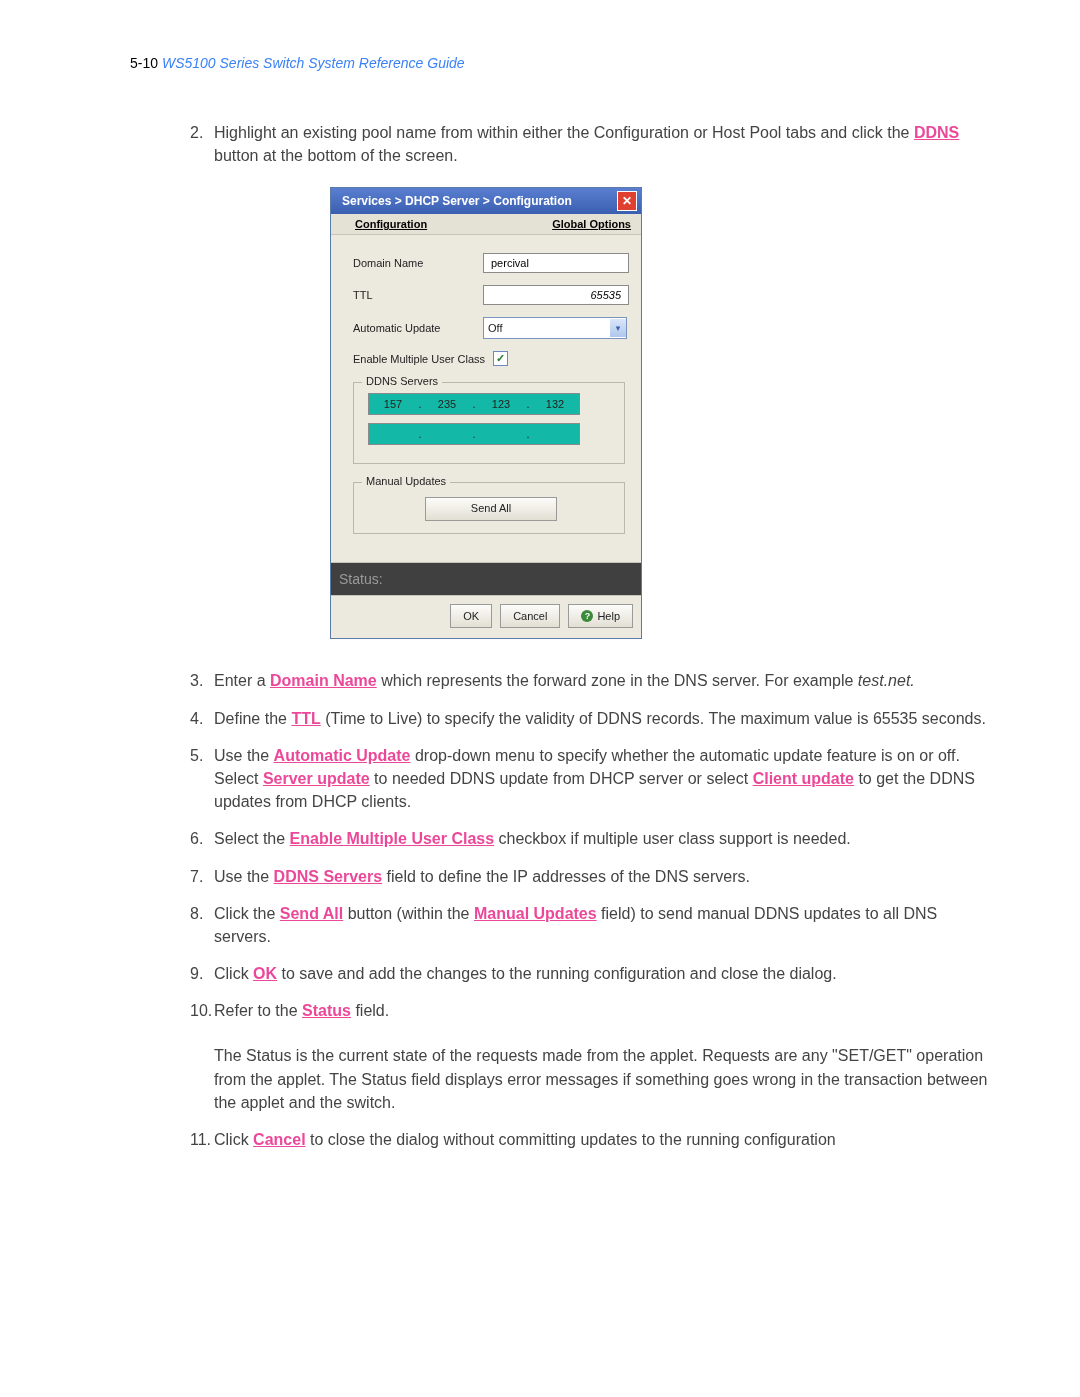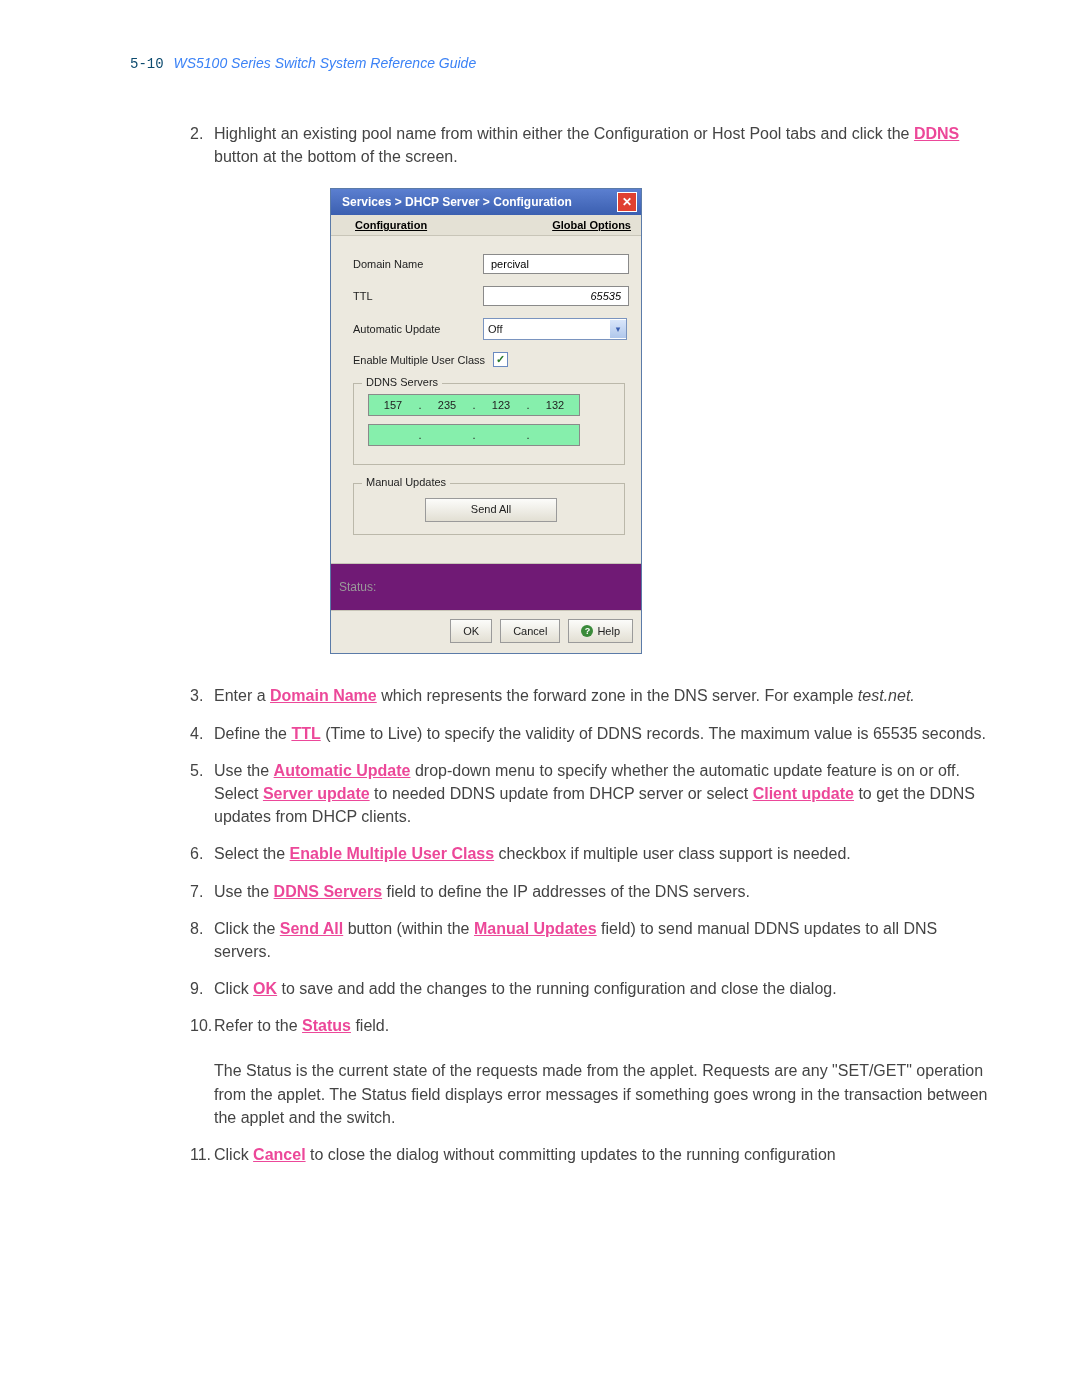--- a/index.html
+++ b/index.html
@@ -13,23 +13,22 @@
 .page {
   padding: 55px 90px 100px 130px;
 }
 .page-header {
   font-size: 14px;
   color: #555;
   margin-bottom: 50px;
 }
 .page-header .pg-num {
   font-style: normal;
-  color: #0c4a6e;
-  margin-right: 6px;
-  font-family: Liberation Mono, monospace;
+  color: #000000;
+  margin-right: 0;
 }
 .page-header .book-title {
   font-style: italic;
   color: #3b82f6;
 }
 .content {
   margin-left: 60px;
 }
 .step {
   margin-bottom: 14px;
@@ -184,21 +183,21 @@
   background: #ece9df;
   padding: 0 4px;
   font-size: 11px;
 }
 .ip-row {
   display: flex;
   align-items: center;
   width: 210px;
   height: 20px;
   border: 1px solid #8a8a8a;
-  background: #86efac;
+  background: #14b8a6;
   margin-bottom: 8px;
 }
 .ip-row .octet {
   flex: 1;
   text-align: center;
   font-size: 11px;
 }
 .ip-row .dot {
   width: 6px;
   text-align: center;
@@ -211,24 +210,24 @@
   background: linear-gradient(#fcfcfa, #e2dfd3);
   border: 1px solid #9a9a9a;
   text-align: center;
   line-height: 20px;
   font-size: 11px;
   cursor: pointer;
 }
 .status-line {
   border-top: 1px solid #c8c5b8;
   border-bottom: 1px solid #c8c5b8;
-  padding: 16px 8px;
+  padding: 8px 8px;
   color: #9a9a9a;
-  font-size: 12px;
-  background: #701a75;
+  font-size: 14px;
+  background: #404040;
 }
 .button-row {
   display: flex;
   justify-content: flex-end;
   gap: 8px;
   padding: 8px 8px 10px;
   background: #ece9df;
 }
 .button-row .dbtn {
   height: 22px;

